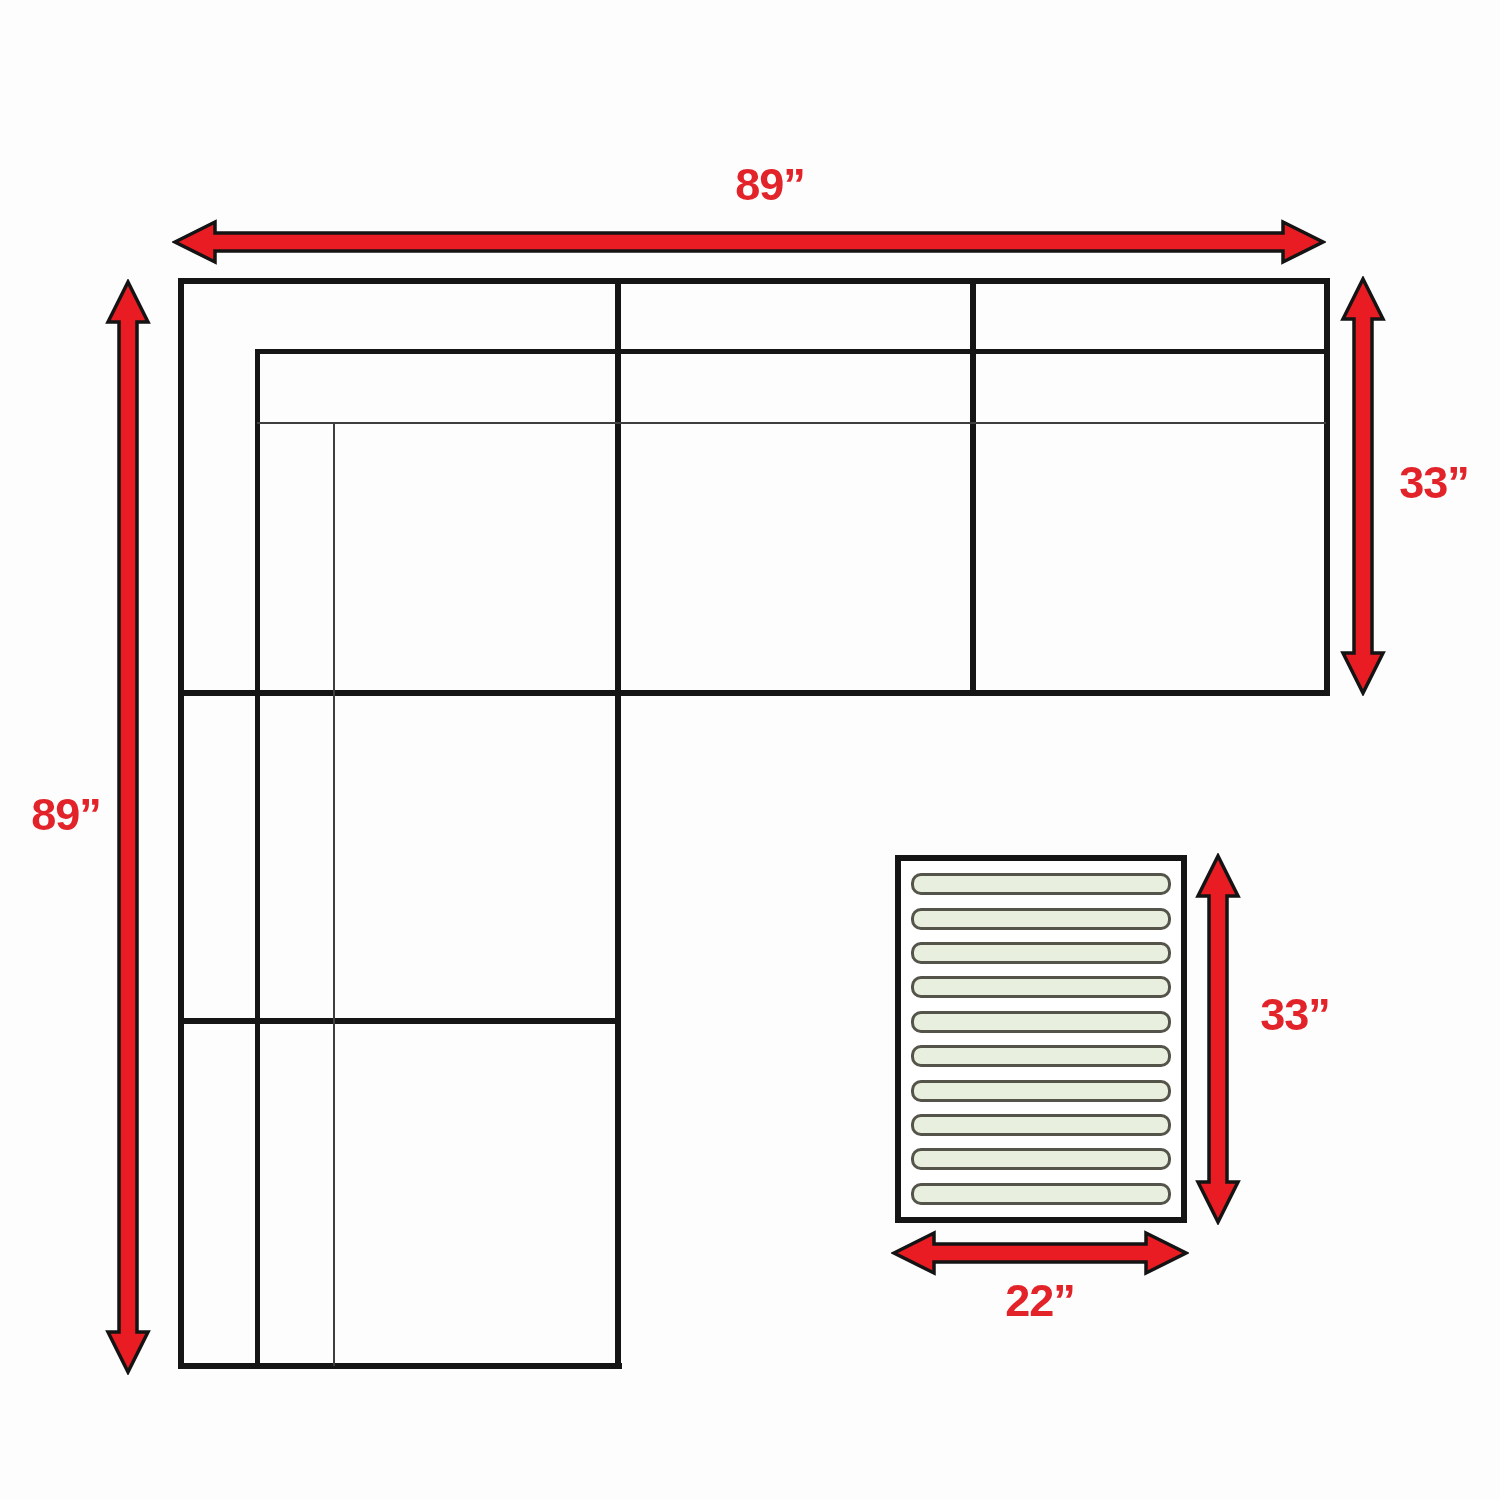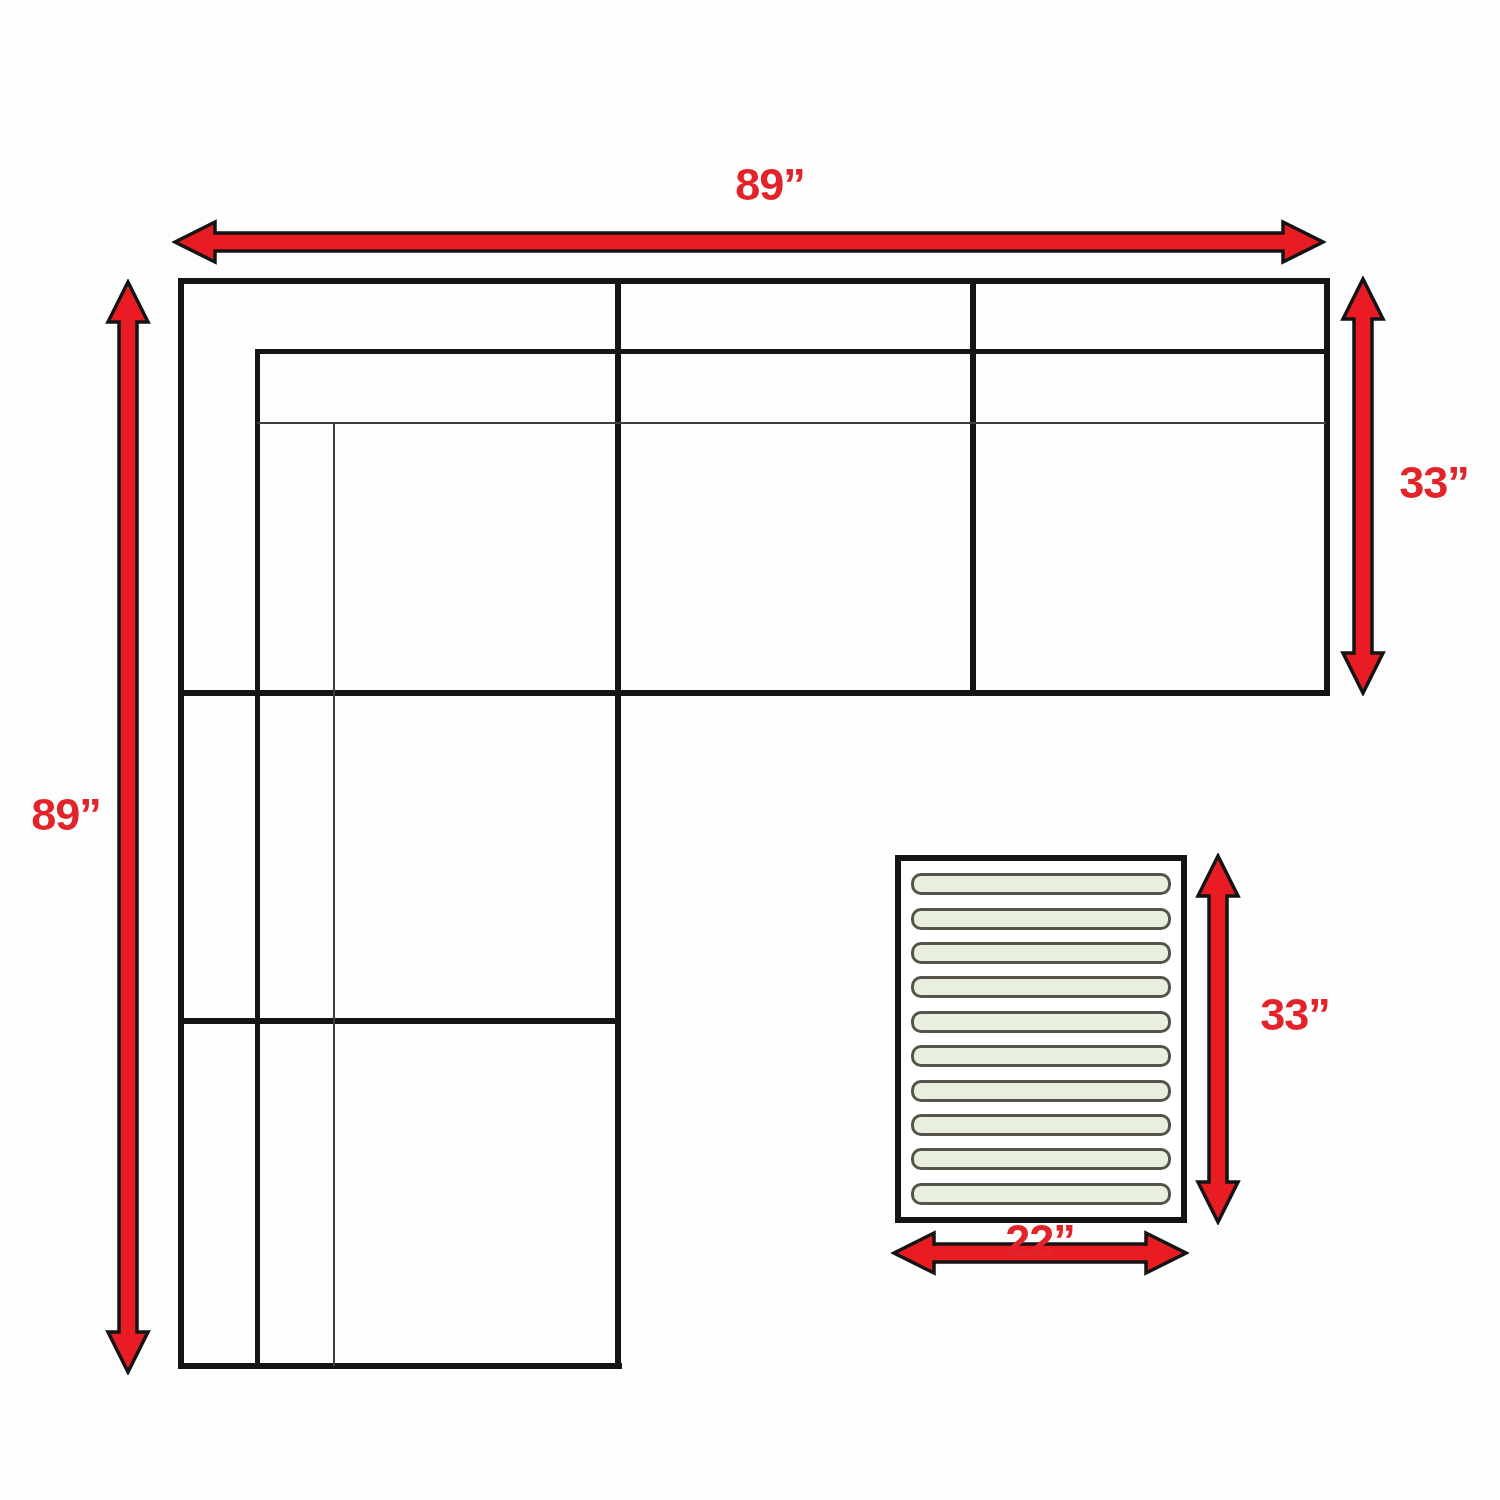--- a/index.html
+++ b/index.html
@@ -73,21 +73,21 @@
     <polygon points="23,3 43,43 32,43 32,329 43,329 23,369 3,329 14,329 14,43 3,43"></polygon>
   </svg>
   <svg class="arrow" style="left:891px; top:1230px;" width="298" height="46" viewBox="0 0 298 46">
     <polygon points="3,23 43,3 43,14 255,14 255,3 295,23 255,43 255,32 43,32 43,43"></polygon>
   </svg>
 
   <div class="dim" style="left:700px;  top:162px;  width:140px;">89”</div>
   <div class="dim" style="left:10px;   top:792px;  width:112px;">89”</div>
   <div class="dim" style="left:1376px; top:460px;  width:116px;">33”</div>
   <div class="dim" style="left:1237px; top:992px;  width:116px;">33”</div>
-  <div class="dim" style="left:982px;  top:1218px; width:116px;">22”</div>
+  <div class="dim" style="left:982px;  top:1278px; width:116px;">22”</div>
 
   <div class="ottoman">
     <div class="slats">
         <div class="slat"></div>
         <div class="slat"></div>
         <div class="slat"></div>
         <div class="slat"></div>
         <div class="slat"></div>
         <div class="slat"></div>
         <div class="slat"></div>

